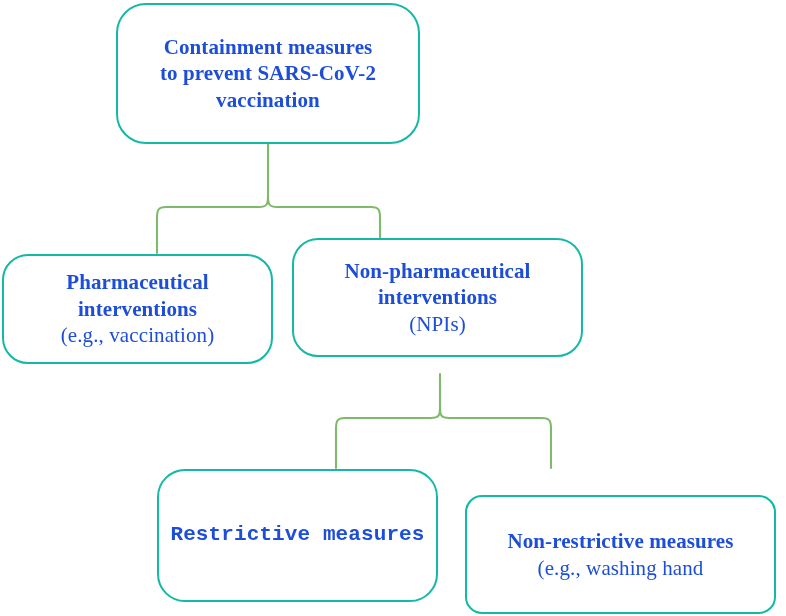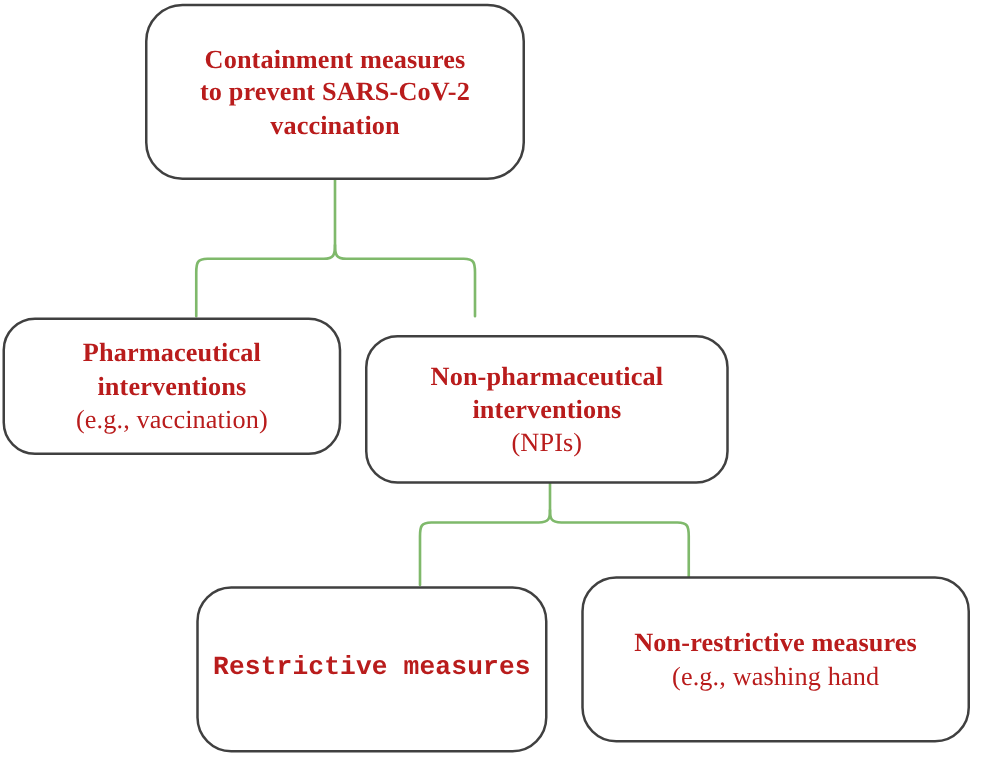--- a/index.html
+++ b/index.html
@@ -21,28 +21,28 @@
     left: 0;
     top: 0;
     width: 786px;
     height: 616px;
     pointer-events: none;
   }
   .node {
     position: absolute;
     box-sizing: border-box;
     background: #ffffff;
-    border: 2px solid #404040;
+    border: 2px solid #14b8a6;
     border-radius: 26px;
     display: flex;
     flex-direction: column;
     align-items: center;
     justify-content: center;
     text-align: center;
-    color: #b91c1c;
+    color: #1d4ed8;
     z-index: 2;
   }
   .node .line-bold {
     font-weight: bold;
     font-size: 21px;
     line-height: 1.26;
     letter-spacing: 0.1px;
   }
   .node .line-plain {
     font-weight: normal;
@@ -53,31 +53,31 @@
   
   #node-root {
     left: 116px;  top: 3px;   width: 304px; height: 141px;
     border-radius: 30px;
   }
   #node-pharma {
     left: 2px;    top: 254px; width: 271px; height: 110px;
     border-radius: 26px;
   }
   #node-npi {
-    left: 292px;  top: 268px; width: 291px; height: 119px;
+    left: 292px;  top: 238px; width: 291px; height: 119px;
     border-radius: 26px;
   }
   #node-restrictive {
     left: 157px;  top: 469px; width: 281px; height: 133px;
     border-radius: 28px;
     font-family: Liberation Mono, monospace;
   }
   #node-nonrestrictive {
-    left: 465px;  top: 461px; width: 311px; height: 133px;
-    border-radius: 28px;
+    left: 465px;  top: 495px; width: 311px; height: 119px;
+    border-radius: 17px;
   }
 </style>
 </head>
 <body>
 
 <div id="stage">
 
   <svg id="connectors" viewBox="0 0 786 616" width="786" height="616" xmlns="http://www.w3.org/2000/svg">
     <g fill="none" stroke="#7fb96b" stroke-width="2.1" stroke-linecap="round" stroke-linejoin="round">
 

